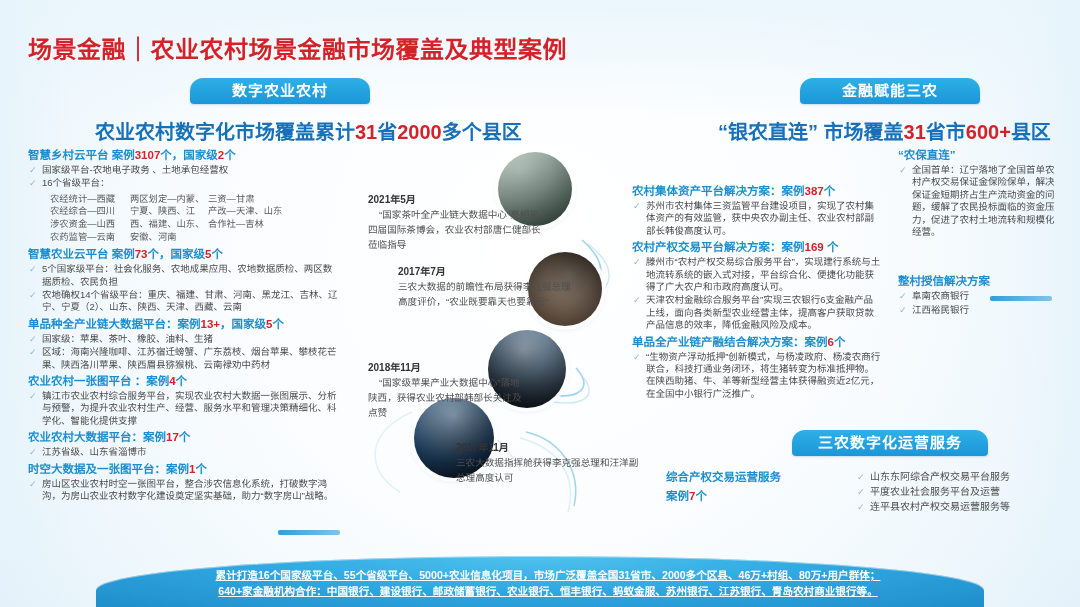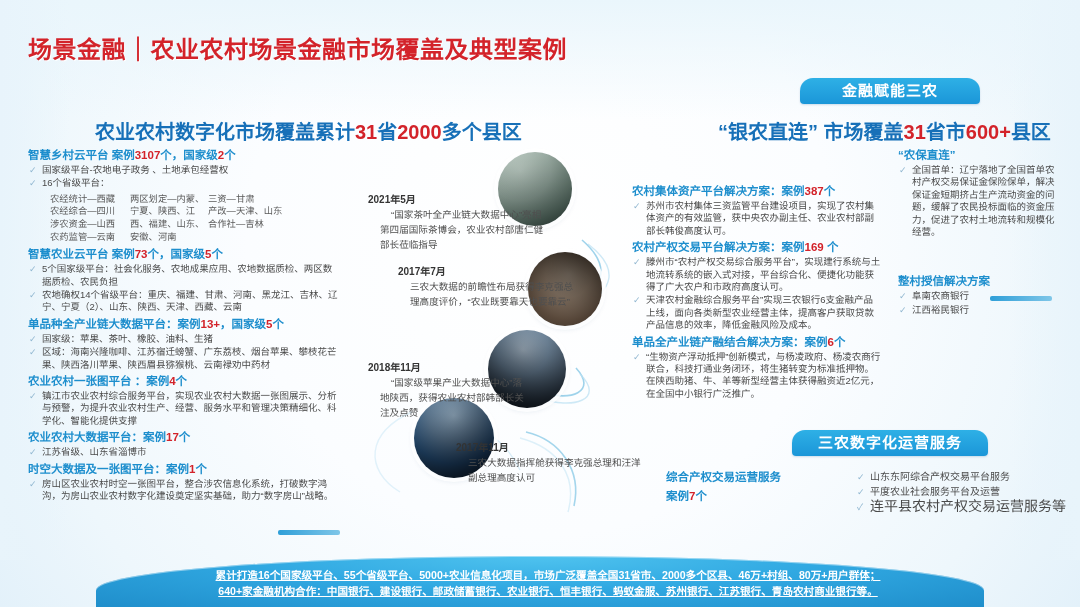--- a/index.html
+++ b/index.html
@@ -117,21 +117,21 @@
   #photo-4{left:414px;top:398px;width:80px;height:80px;}
   #photo-4 .ph-inner{
     background:
       radial-gradient(circle at 50% 22%, #dfe9f1 0%, #8fa6ba 35%, #3a6a93 65%, #20303e 100%),
       linear-gradient(150deg,#bfd2e0,#1d2833);
     background-blend-mode:multiply;
   }
 
   .tl-note{position:absolute;width:178px;}
   .tl-date{font-size:10px;font-weight:bold;color:#333;line-height:15px;}
-  .tl-text{font-size:9.6px;line-height:15px;color:#4f4f4f;text-indent:0;margin-left:12px;}
+  .tl-text{font-size:9.6px;line-height:15px;color:#4f4f4f;text-indent:0;}
   .tl-text .ind{display:inline-block;width:11px;}
   #note-1{left:368px;top:192px;}
   #note-2{left:398px;top:264px;}
   #note-3{left:368px;top:360px;width:160px;}
   #note-4{left:456px;top:440px;width:190px;}
 
   svg.flow{position:absolute;left:330px;top:140px;width:320px;height:400px;}
 
   
   .mini-bar{
@@ -161,20 +161,21 @@
 </head>
 <body>
 
 <div class="slide">
   <div class="bg-top-fade"></div>
   <div class="bg-left-fade"></div>
   <div class="bg-right-fade"></div>
 
   <div class="title">场景金融｜农业农村场景金融市场覆盖及典型案例</div>
 
+  <div class="pill" id="pill-left">数字农业农村</div>
   <div class="pill" id="pill-ops">三农数字化运营服务</div>
   <div class="pill" id="pill-right">金融赋能三农</div>
 
   <div class="col-headline" id="headline-left">
     <span>农业农村数字化市场覆盖累计</span><span class="hl-red">31</span><span>省</span><span class="hl-red">2000</span><span>多个县区</span>
   </div>
   <div class="col-headline" id="headline-right">
     <span>“银农直连”</span><span> 市场覆盖</span><span class="hl-red">31</span><span>省市</span><span class="hl-red">600+</span><span>县区</span>
   </div>
 
@@ -317,21 +318,21 @@
   <div class="mini-bar" style="left:278px;top:530px;width:62px;"></div>
 
   <div class="block" id="ops-left" style="left:666px;top:468px;width:160px;">
     <div class="ops-left-title">综合产权交易运营服务</div>
     <div class="ops-left-title"><span>案例</span><span class="num">7</span><span>个</span></div>
   </div>
   <div class="block" id="ops-list" style="left:856px;top:470px;width:220px;">
       <ul class="ticks">
         <li style="font-size: 10px; line-height: 14px;">山东东阿综合产权交易平台服务</li>
         <li style="font-size: 10px; line-height: 14px;">平度农业社会服务平台及运营</li>
-        <li style="font-size: 14px; line-height: 14px; font-family: Liberation Serif, serif;">连平县农村产权交易运营服务等</li>
+        <li style="font-size: 10px; line-height: 14px;">连平县农村产权交易运营服务等</li>
       </ul>
     </div>
 
   <div class="banner">
     <div class="banner-text">
       <div>累计打造16个国家级平台、55个省级平台、5000+农业信息化项目，市场广泛覆盖全国31省市、2000多个区县、46万+村组、80万+用户群体；</div>
       <div>640+家金融机构合作：中国银行、建设银行、邮政储蓄银行、农业银行、恒丰银行、蚂蚁金服、苏州银行、江苏银行、青岛农村商业银行等。</div>
     </div>
   </div>
 </div>

